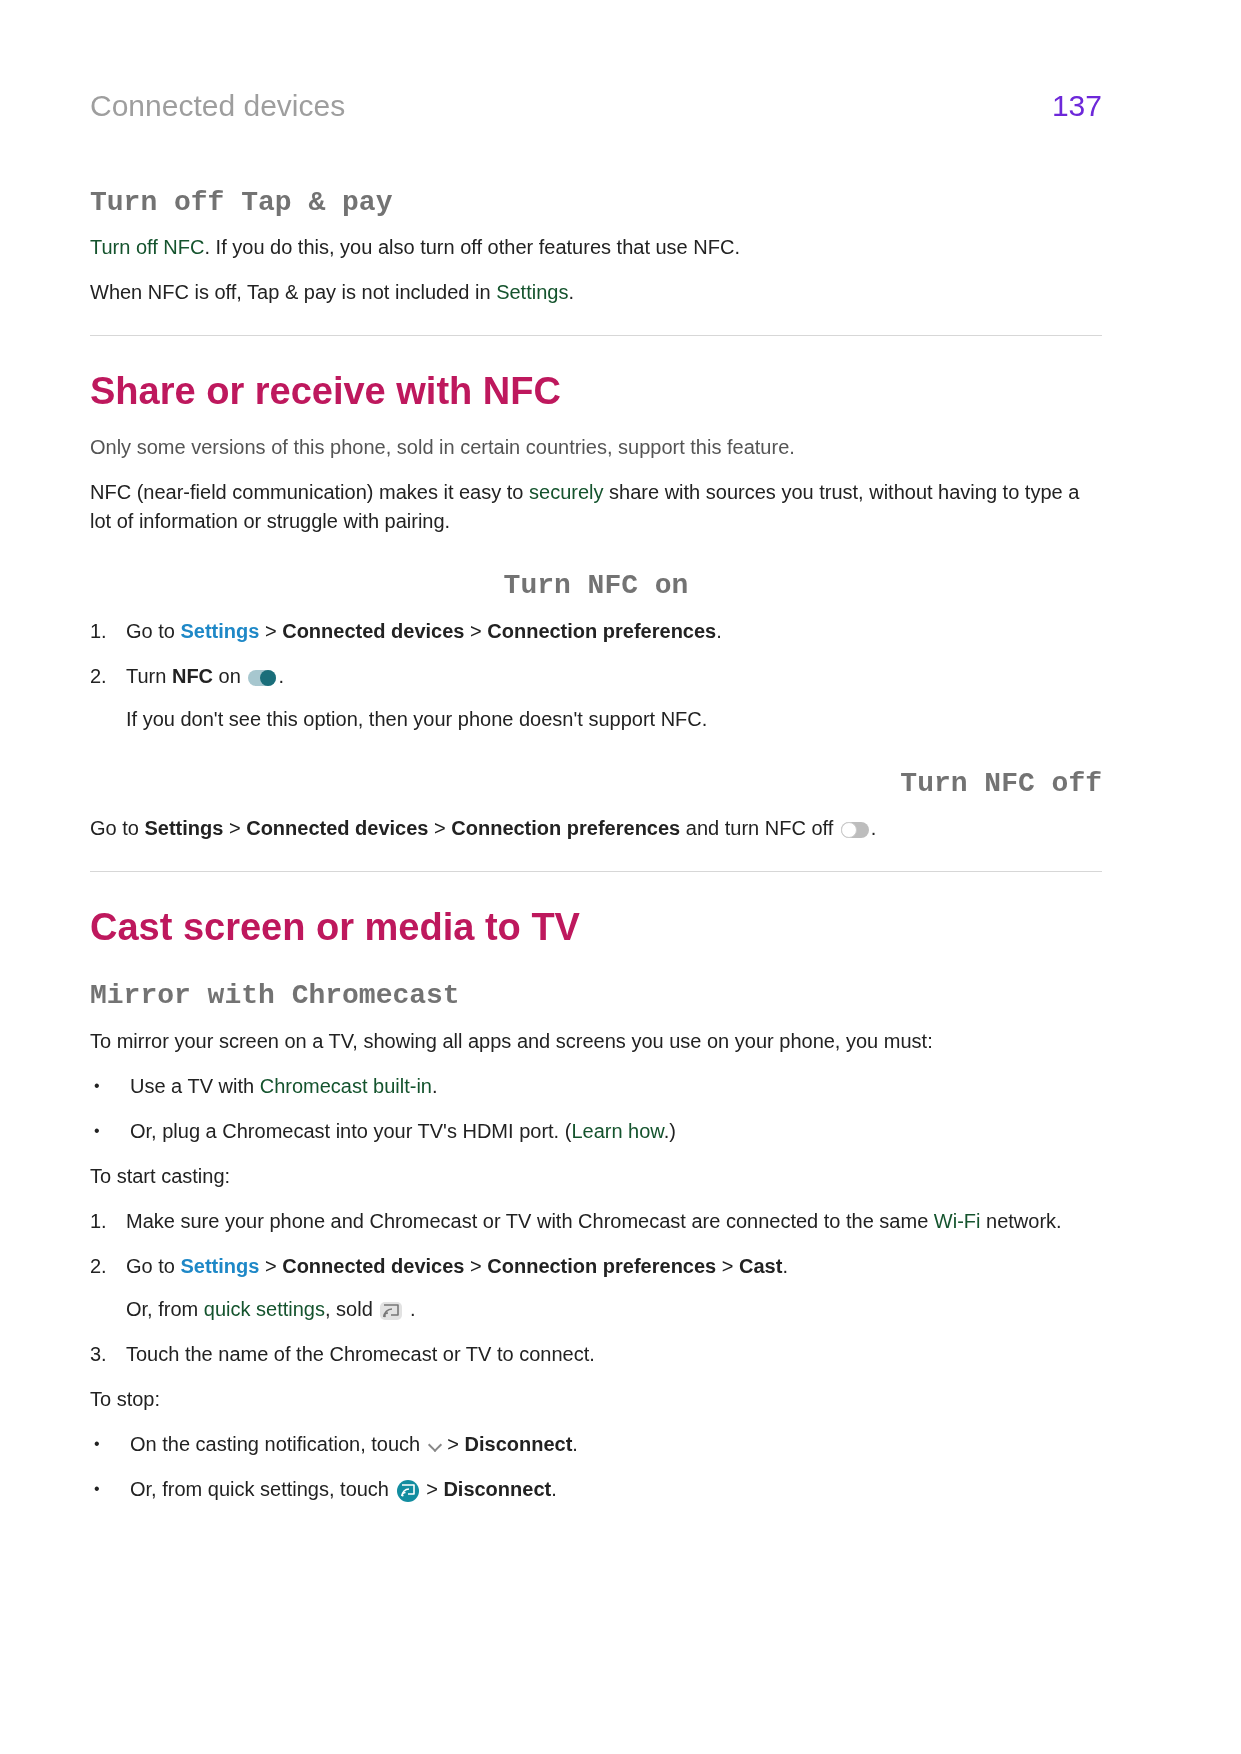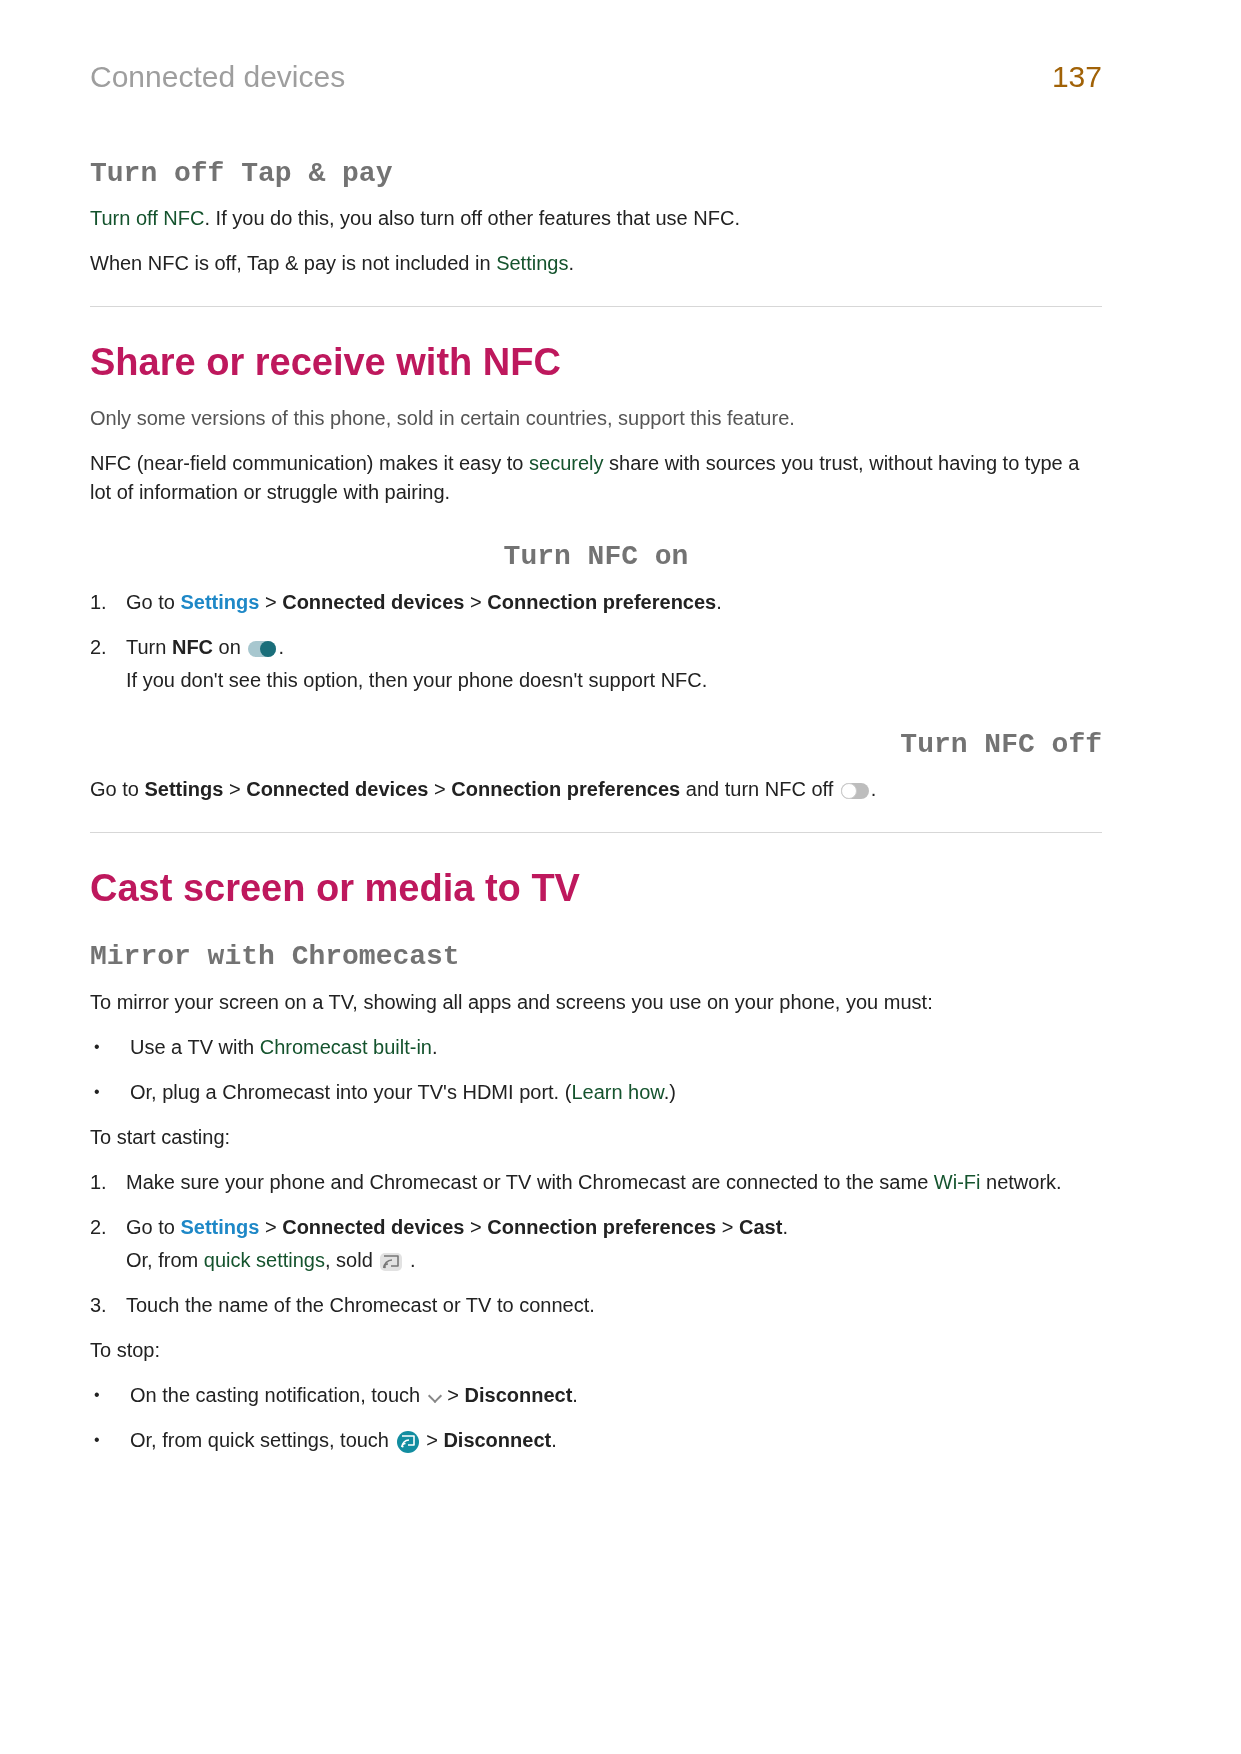--- a/index.html
+++ b/index.html
@@ -10,36 +10,36 @@
     font-family: "Segoe UI", "Helvetica Neue", Arial, sans-serif;
     color: #1a1a1a;
     font-size: 20px;
     line-height: 1.45;
     -webkit-font-smoothing: antialiased;
   }
   .page {
     box-sizing: border-box;
     width: 1192px;
     min-height: 1754px;
-    padding: 55px 90px 100px 90px;
+    padding: 84px 90px 100px 90px;
   }
   .header-row {
     display: flex;
     justify-content: space-between;
     align-items: baseline;
     margin-bottom: 55px;
   }
   .header-left {
     font-size: 30px;
     color: #9e9e9e;
     font-weight: 400;
   }
   .header-right {
     font-size: 30px;
-    color: #a16207;
+    color: #6d28d9;
     font-weight: 400;
   }
   h2.sub-title {
     font-size: 28px;
     font-weight: 700;
     margin: 0 0 10px 0;
     color: #737373;
     font-family: Liberation Mono, monospace;
   }
   h1.main-title {
@@ -91,21 +91,21 @@
     flex: 0 0 36px;
     font-size: 16px;
     line-height: 28px;
     text-align: left;
     padding-left: 4px;
   }
   .li-body {
     flex: 1;
   }
   .li-sub {
-    margin-top: 4px;
+    margin-top: 14px;
   }
 
   
   .toggle {
     display: inline-block;
     width: 28px;
     height: 16px;
     border-radius: 8px;
     position: relative;
     vertical-align: middle;

